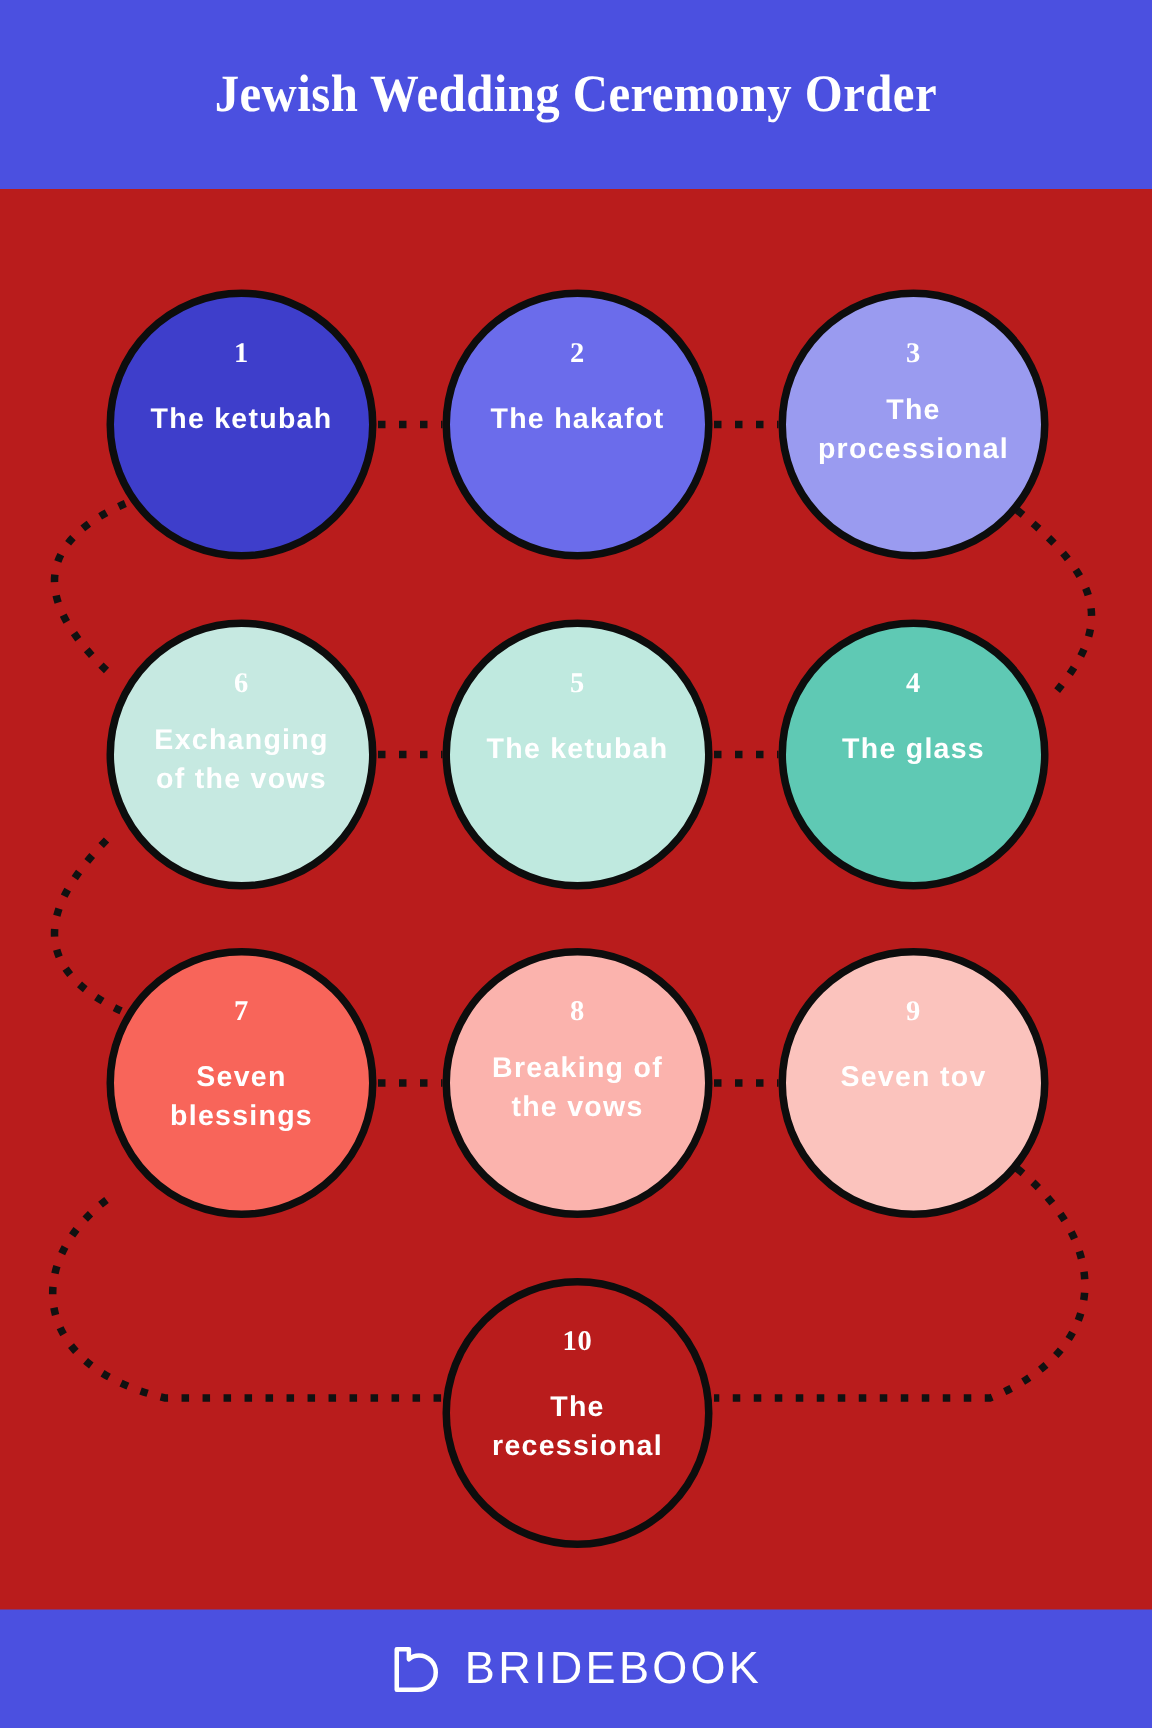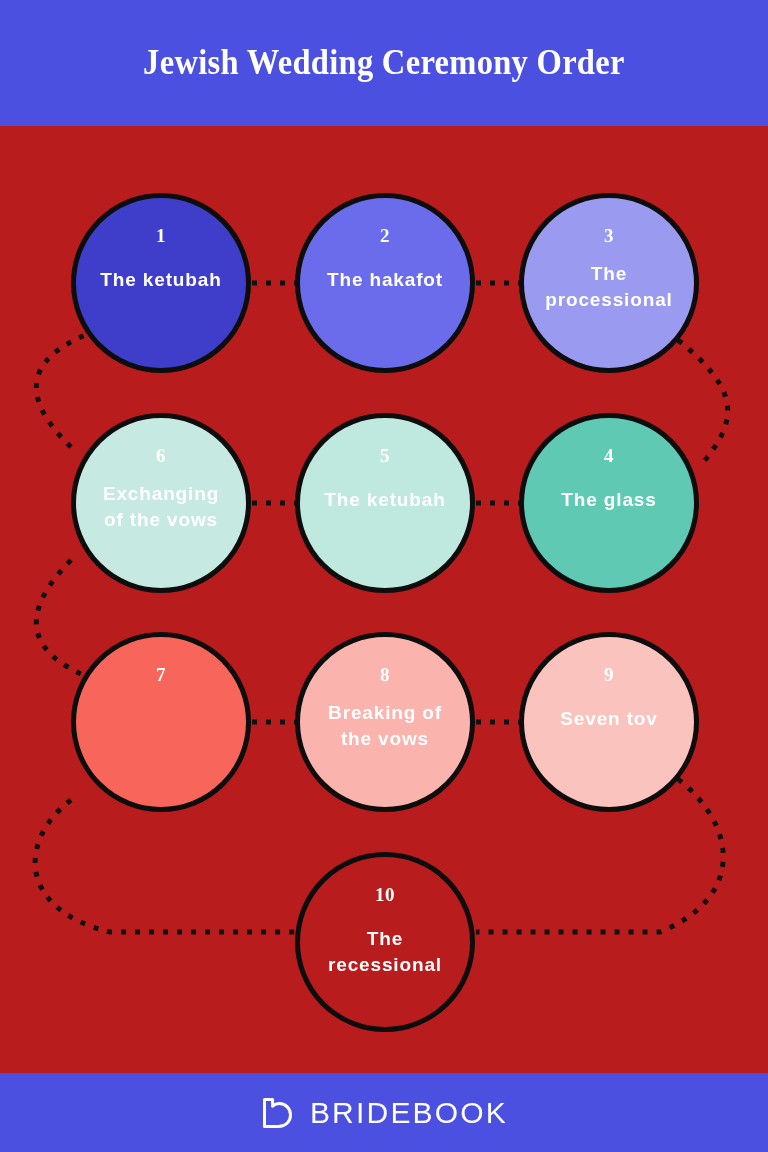--- a/index.html
+++ b/index.html
@@ -195,20 +195,21 @@
     <span class="circle-label">The ketubah</span>
   </div>
 
   <div class="circle r2 c1 two-line" style="background-color: rgb(198, 233, 225); border-color: rgb(13, 13, 13);">
     <span class="circle-number">6</span>
     <span class="circle-label">Exchanging of the vows</span>
   </div>
 
   <div class="circle r3 c1" style="background-color: rgb(248, 101, 90); border-color: rgb(13, 13, 13);">
     <span class="circle-number">7</span>
+    <span class="circle-label">Seven blessings</span>
   </div>
 
   <div class="circle r3 c2 two-line" style="background-color: rgb(251, 179, 173); border-color: rgb(13, 13, 13);">
     <span class="circle-number">8</span>
     <span class="circle-label">Breaking of the vows</span>
   </div>
 
   <div class="circle r3 c3" style="background-color: rgb(251, 195, 189); border-color: rgb(13, 13, 13);">
     <span class="circle-number">9</span>
     <span class="circle-label">Seven tov</span>

